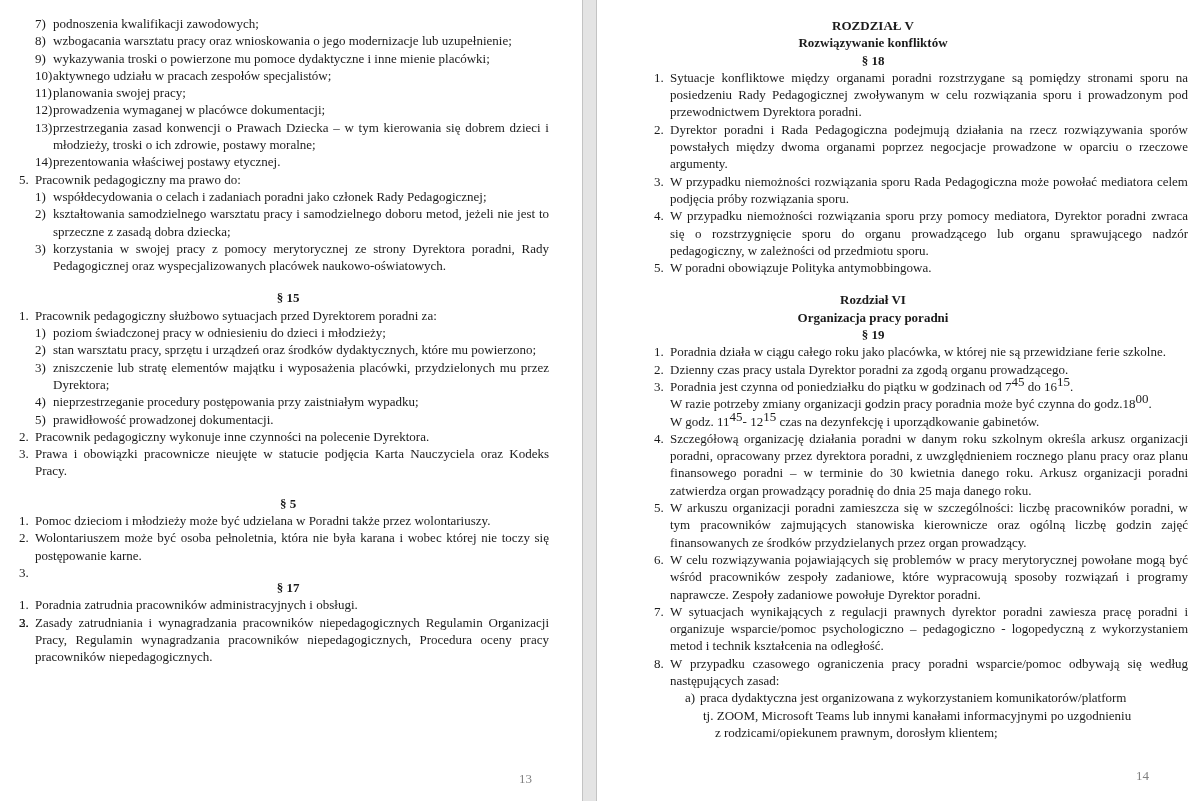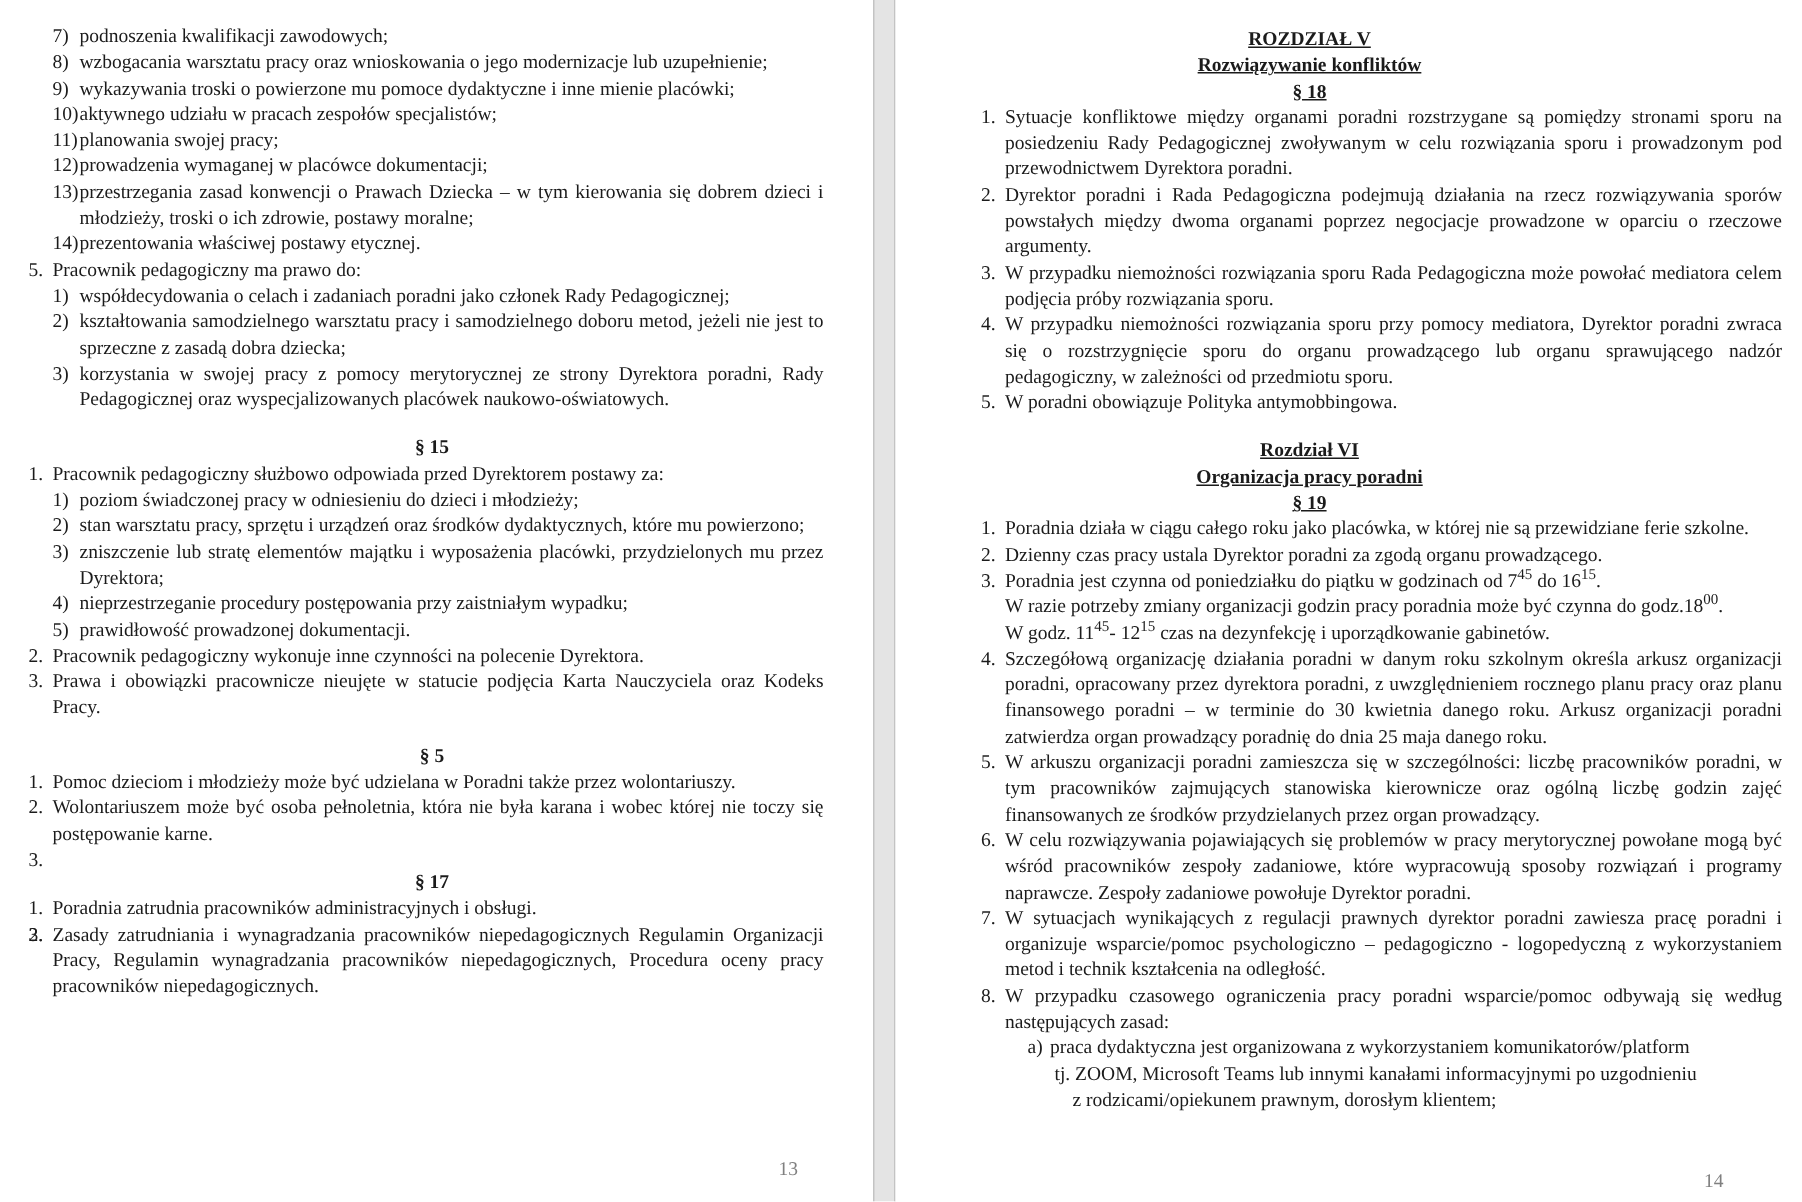--- a/index.html
+++ b/index.html
@@ -31,47 +31,47 @@
     border-right: 1px solid #c3c3c3;
   }
   .content { padding-top: 15px; }
 
   .heading {
     font-weight: bold;
     text-align: center;
     margin-top: 15px;
   }
   .page-left  .heading { margin-right: 50px; padding-left: 44px; }
-  .page-right .heading { margin-right: 52px; text-decoration: underline; }
+  .page-right .heading { margin-right: 52px; }
   .content > .heading:first-child { margin-top: 2px; }
 
   .item { position: relative; }
   .item > .marker { position: absolute; top: 0; }
 
   .page-left  .l1 { padding-left: 35px;  padding-right: 33px; }
   .page-left  .l1 > .marker { left: 19px; }
   .page-left  .l2 { padding-left: 53px;  padding-right: 33px; }
   .page-left  .l2 > .marker { left: 35px; }
 
   .page-right .l1 { padding-left: 73px;  padding-right: 13px; }
   .page-right .l1 > .marker { left: 57px; }
   .page-right .l3 { padding-left: 103px; padding-right: 13px; }
   .page-right .l3 > .marker { left: 88px; }
 
   .line { text-align: justify; }
-  sup { font-size: 10px; line-height: 0; }
+  sup { font-size: 13px; line-height: 0; }
 
   .page-num {
     position: absolute;
     left: 0;
     text-align: right;
     color: #808080;
   }
   .page-left  .page-num { bottom: 14px; width: 532px; }
-  .page-right .page-num { bottom: 6px;  width: 552px; font-family: Liberation Serif, serif; }
+  .page-right .page-num { bottom: 17px;  width: 552px; font-family: Liberation Serif, serif; }
 </style>
 </head>
 <body>
 
 <div class="page page-left">
   <div class="content" id="page-content-0">
       <div class="item l2">
         <span class="marker">7)</span>
         <div class="text">
           <div class="line">podnoszenia kwalifikacji zawodowych;</div>
@@ -142,21 +142,21 @@
         <div class="text">
           <div class="line">korzystania w swojej pracy z pomocy merytorycznej ze strony Dyrektora poradni, Rady Pedagogicznej oraz wyspecjalizowanych placówek naukowo-oświatowych.</div>
         </div>
       </div>
       <div class="heading">
         <div class="heading-line">§ 15</div>
       </div>
       <div class="item l1">
         <span class="marker">1.</span>
         <div class="text">
-          <div class="line">Pracownik pedagogiczny służbowo odpowiada przed Dyrektorem postawy za:</div>
+          <div class="line">Pracownik pedagogiczny służbowo sytuacjach przed Dyrektorem poradni za:</div>
         </div>
       </div>
       <div class="item l2">
         <span class="marker">1)</span>
         <div class="text">
           <div class="line">poziom świadczonej pracy w odniesieniu do dzieci i młodzieży;</div>
         </div>
       </div>
       <div class="item l2">
         <span class="marker">2)</span>

